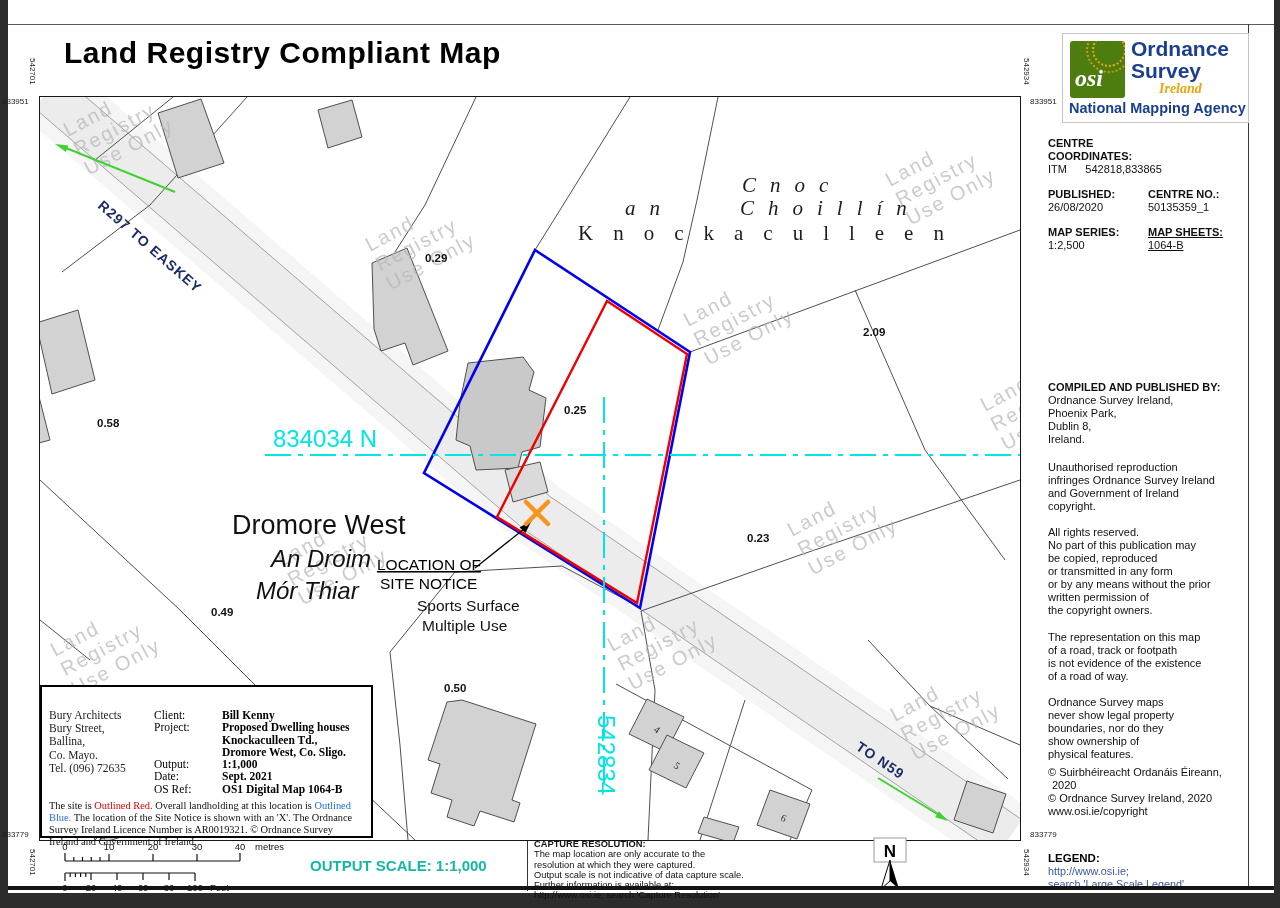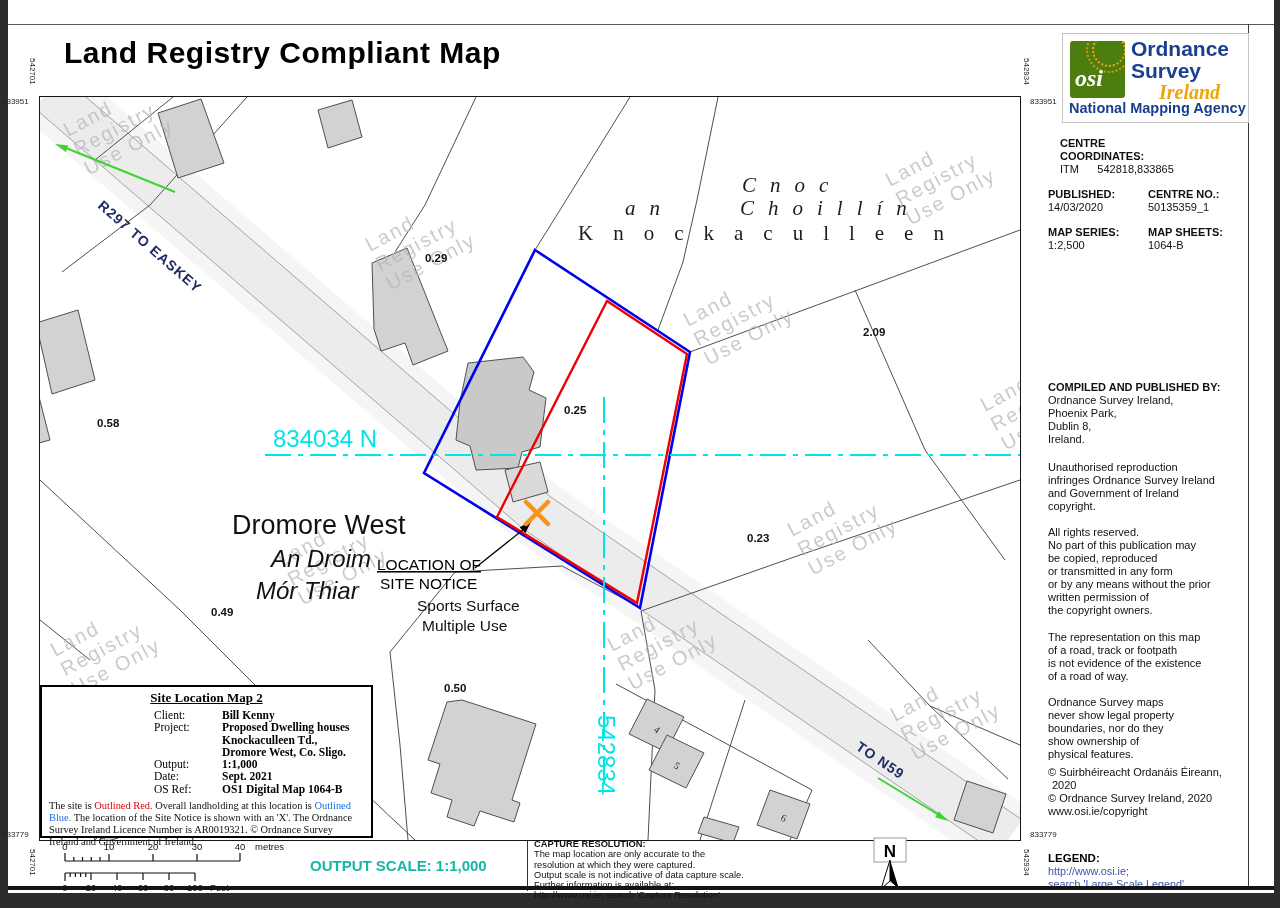--- a/index.html
+++ b/index.html
@@ -34,21 +34,21 @@
   
   .blk{position:absolute;width:202px;font-size:11px;line-height:13px;color:#101010;}
   .blk b{font-weight:bold;}
   .logo-box{position:absolute;left:1062px;top:33px;width:185px;height:88px;border:1px solid #c4c4c4;background:#fff;}
   .logo-square{position:absolute;left:7px;top:7px;width:55px;height:57px;background:#4d7c0f;border-radius:3px;overflow:hidden;}
   .logo-osi{position:absolute;left:5px;top:24px;color:#fff;font-size:24px;font-weight:bold;font-style:italic;font-family:"Liberation Serif",serif;}
   .logo-dots1{position:absolute;left:22px;top:-8px;width:30px;height:30px;border:2px dotted #efa50a;border-radius:50%;}
   .logo-dots2{position:absolute;left:16px;top:-14px;width:42px;height:42px;border:2px dotted #efa50a;border-radius:50%;opacity:.8;}
   .logo-ordnance{position:absolute;left:68px;top:3px;color:#1b3f8f;font-size:21px;font-weight:bold;}
   .logo-survey{position:absolute;left:68px;top:25px;color:#1b3f8f;font-size:21px;font-weight:bold;}
-  .logo-ireland{position:absolute;left:96px;top:47px;color:#efa50a;font-size:20px;font-weight:bold;font-style:italic;font-family:"Liberation Serif",serif;}
+  .logo-ireland{position:absolute;left:96px;top:47px;color:#efa50a;font-size:14px;font-weight:bold;font-style:italic;font-family:"Liberation Serif",serif;}
   .logo-agency{position:absolute;left:6px;top:66px;color:#1b3f8f;font-size:14.5px;font-weight:bold;}
   
   .site-box{position:absolute;left:40px;top:685px;width:333px;height:153px;background:#fff;border:2.5px solid #000;
             font-family:"Liberation Serif",serif;box-sizing:border-box;}
   .sb-title{position:absolute;left:0;right:0;top:3px;text-align:center;font-weight:bold;font-size:13px;text-decoration:underline;}
   .sb-addr{position:absolute;left:7px;top:22px;font-size:11.5px;line-height:13.2px;color:#222;}
   .sb-tbl{position:absolute;left:112px;top:22px;font-size:11.5px;line-height:12.3px;}
   .sb-row .l{display:inline-block;width:68px;font-weight:normal;}
   .sb-row .v{font-weight:bold;}
   .sb-note{position:absolute;left:7px;right:6px;top:113px;font-size:10.4px;line-height:11.9px;color:#111;}
@@ -250,39 +250,39 @@
     <div class="logo-dots2"></div>
     <div class="logo-dots1"></div>
     <div class="logo-osi">osi</div>
   </div>
   <div class="logo-ordnance">Ordnance</div>
   <div class="logo-survey">Survey</div>
   <div class="logo-ireland">Ireland</div>
   <div class="logo-agency">National Mapping Agency</div>
 </div>
 
-<div class="blk" style="left:1048px;top:137px;margin-left:12px;">
+<div class="blk" style="left:1048px;top:137px;">
   <div><b>CENTRE</b></div>
   <div><b>COORDINATES:</b></div>
   <div><span>ITM</span>&nbsp;&nbsp;&nbsp;&nbsp;&nbsp;&nbsp;<span>542818,833865</span></div>
 </div>
 
 <div class="blk" style="left:1048px;top:188px;width:98px;">
   <div><b>PUBLISHED:</b></div>
-  <div>14/03/2020</div>
+  <div>26/08/2020</div>
 </div>
 <div class="blk" style="left:1148px;top:188px;width:98px;">
   <div><b>CENTRE NO.:</b></div>
   <div>50135359_1</div>
 </div>
 <div class="blk" style="left:1048px;top:226px;width:98px;">
   <div><b>MAP SERIES:</b></div>
   <div>1:2,500</div>
 </div>
-<div class="blk" style="left:1148px;top:226px;width:98px;">
+<div class="blk" style="left:1148px;top:226px;width:98px;text-decoration:underline;">
   <div><b>MAP SHEETS:</b></div>
   <div>1064-B</div>
 </div>
 
 <div class="blk" style="left:1048px;top:381px;">
   <div><b>COMPILED AND PUBLISHED BY:</b></div>
   <div>Ordnance Survey Ireland,</div>
   <div>Phoenix Park,</div>
   <div>Dublin 8,</div>
   <div>Ireland.</div>
@@ -322,21 +322,27 @@
   <div>www.osi.ie/copyright</div>
 </div>
 
 <div class="legend-blk">
   <div class="lh">LEGEND:</div>
   <div class="ll">http://www.osi.ie;</div>
   <div class="ll">search 'Large Scale Legend'</div>
 </div>
 
 <div class="site-box">
-  <div class="sb-title">Site Location Map 2</div>
+  <div class="sb-addr">
+    <div>Bury Architects</div>
+    <div>Bury Street,</div>
+    <div>Ballina,</div>
+    <div>Co. Mayo.</div>
+    <div>Tel. (096) 72635</div>
+  </div>
   <div class="sb-tbl">
     <div class="sb-row"><span class="l">Client:</span><span class="v">Bill Kenny</span></div>
     <div class="sb-row"><span class="l">Project:</span><span class="v">Proposed Dwelling houses</span></div>
     <div class="sb-row"><span class="l"></span><span class="v">Knockaculleen Td.,</span></div>
     <div class="sb-row"><span class="l"></span><span class="v">Dromore West, Co. Sligo.</span></div>
     <div class="sb-row"><span class="l">Output:</span><span class="v">1:1,000</span></div>
     <div class="sb-row"><span class="l">Date:</span><span class="v">Sept. 2021</span></div>
     <div class="sb-row"><span class="l">OS Ref:</span><span class="v">OS1 Digital Map 1064-B</span></div>
   </div>
   <div class="sb-note"><span>The site is </span><span class="red-t">Outlined Red.</span><span> Overall landholding at this location is </span><span class="blue-t">Outlined Blue.</span><span> The location of the Site Notice is shown with an 'X'. The Ordnance Survey Ireland Licence Number is AR0019321. © Ordnance Survey Ireland and Government of Ireland.</span></div>

